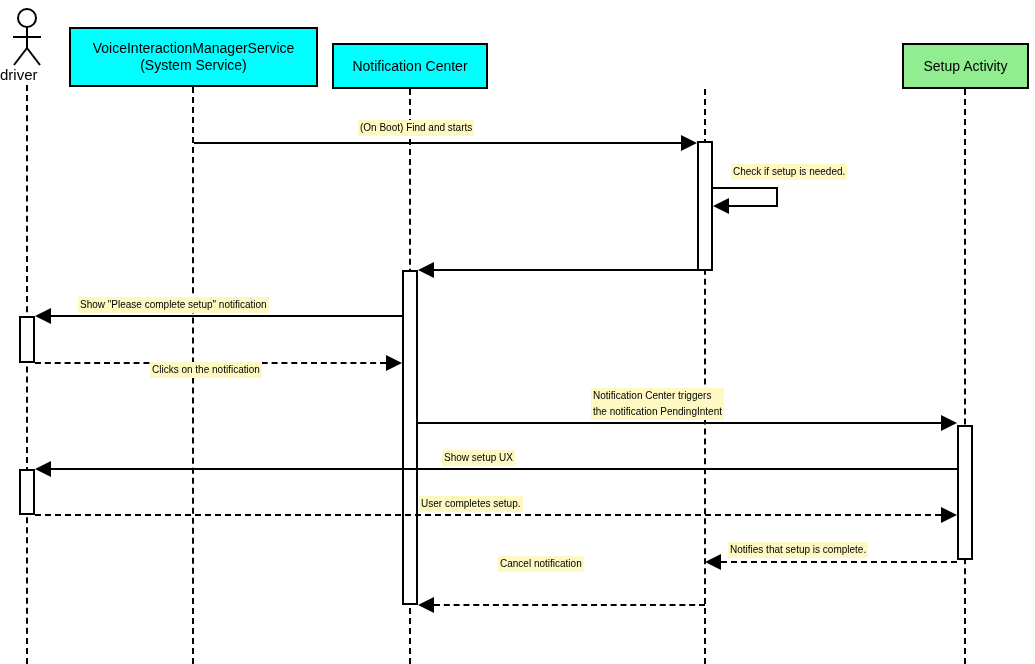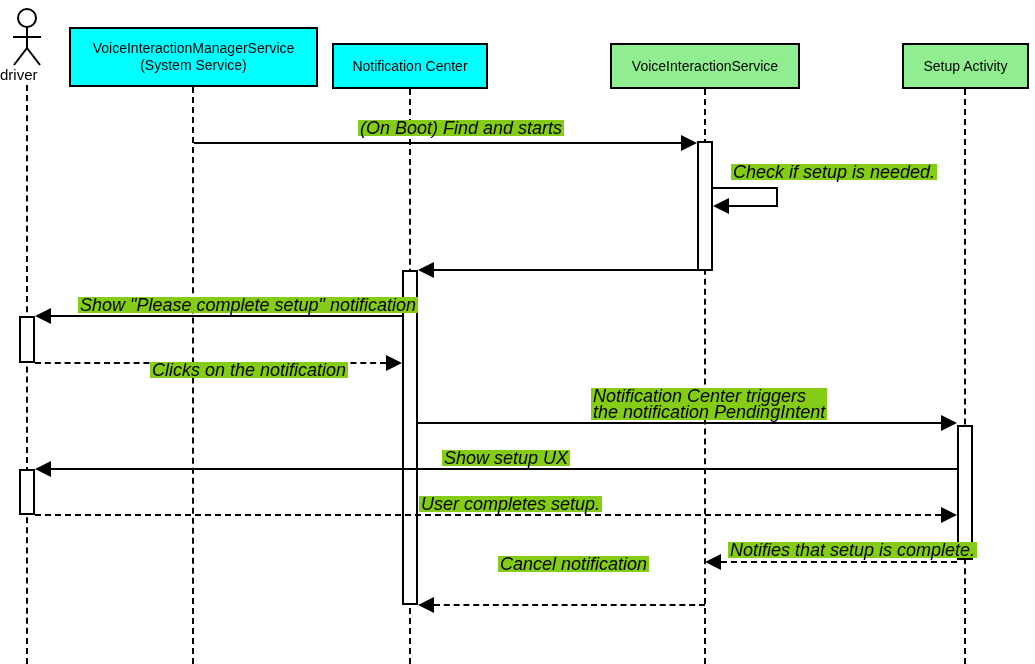--- a/index.html
+++ b/index.html
@@ -14,22 +14,22 @@
   }
   .lifeline{position:absolute;width:0;border-left:2px dashed #000;}
   .bar{position:absolute;box-sizing:border-box;background:#fff;border:2px solid #000;}
   .mline{position:absolute;height:0;border-top:2px solid #000;}
   .mline.dashed{border-top-style:dashed;}
   .vseg{position:absolute;width:0;border-left:2px solid #000;}
   .arr{position:absolute;width:0;height:0;border-top:8px solid transparent;border-bottom:8px solid transparent;}
   .arr.right{border-left:16px solid #000;}
   .arr.left{border-right:16px solid #000;}
   .mlabel{
-    position:absolute;font-size:18px;line-height:16px;white-space:pre-line;
-    background:#84cc16;padding:0 2px;font-style:italic;
+    position:absolute;font-size:10px;line-height:16px;white-space:pre-line;
+    background:#fef9c3;padding:0 2px;
   }
   .actor-label{position:absolute;font-size:15px;text-align:left;}
   svg{display:block;}
 </style>
 </head>
 <body>
 
 <div id="canvas">
 
   <div class="lifeline" style="left:26px;top:85px;height:579px;"></div>
@@ -45,21 +45,20 @@
       <line x1="6" y1="31" x2="34" y2="31" stroke="#000" stroke-width="2"></line>
       <line x1="20" y1="42" x2="7" y2="59" stroke="#000" stroke-width="2"></line>
       <line x1="20" y1="42" x2="33" y2="59" stroke="#000" stroke-width="2"></line>
     </svg>
   </div>
   <div class="actor-label" style="left:0px;top:66px;width:54px;">driver</div>
 
   <div class="pbox" style="left:69px;top:27px;width:249px;height:60px;background:#00FFFF;">VoiceInteractionManagerService
 (System Service)</div>
   <div class="pbox" style="left:332px;top:43px;width:156px;height:46px;background:#00FFFF;">Notification Center</div>
-  <div class="pbox" style="left:610px;top:43px;width:190px;height:46px;background:#90EE90;">VoiceInteractionService</div>
   <div class="pbox" style="left:902px;top:43px;width:127px;height:46px;background:#90EE90;text-align:center;">Setup Activity</div>
 
   <div class="bar" style="left:697px;top:141px;width:16px;height:130px;"></div>
   <div class="bar" style="left:402px;top:270px;width:16px;height:335px;"></div>
   <div class="bar" style="left:19px;top:316px;width:16px;height:47px;"></div>
   <div class="bar" style="left:19px;top:469px;width:16px;height:46px;"></div>
   <div class="bar" style="left:957px;top:425px;width:16px;height:135px;"></div>
 
   <div class="mline" style="left:194px;top:142px;width:487px;"></div>
   <div class="arr right" style="left:681px;top:135px;"></div>

